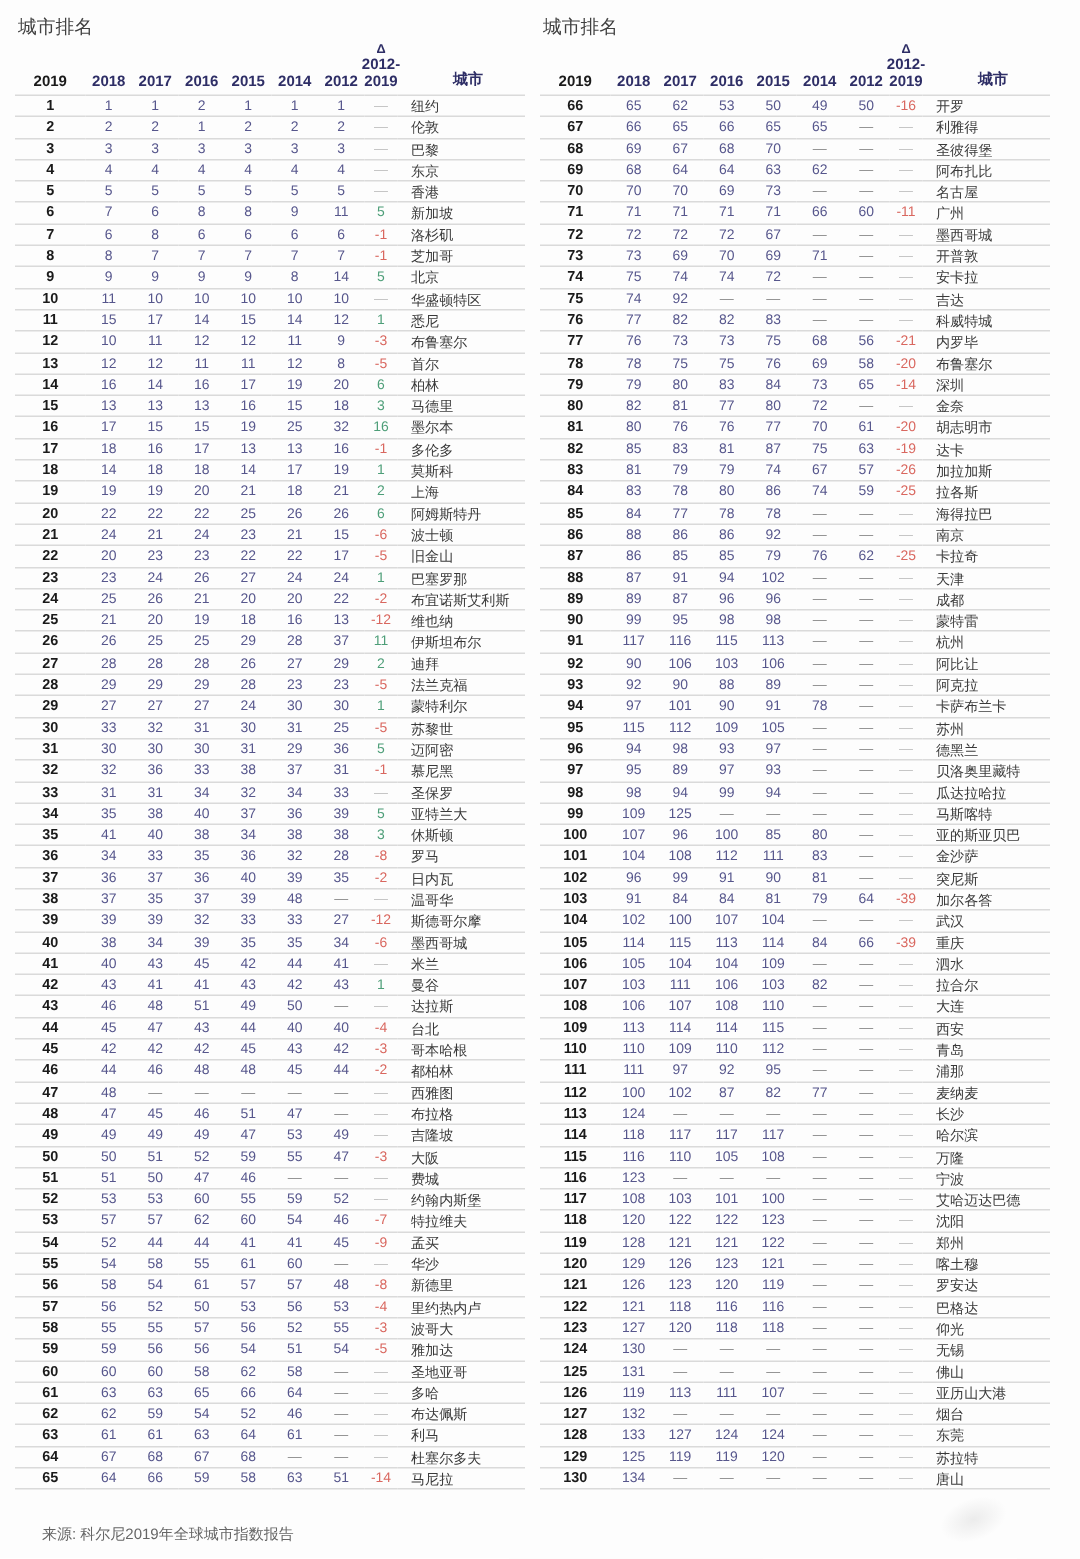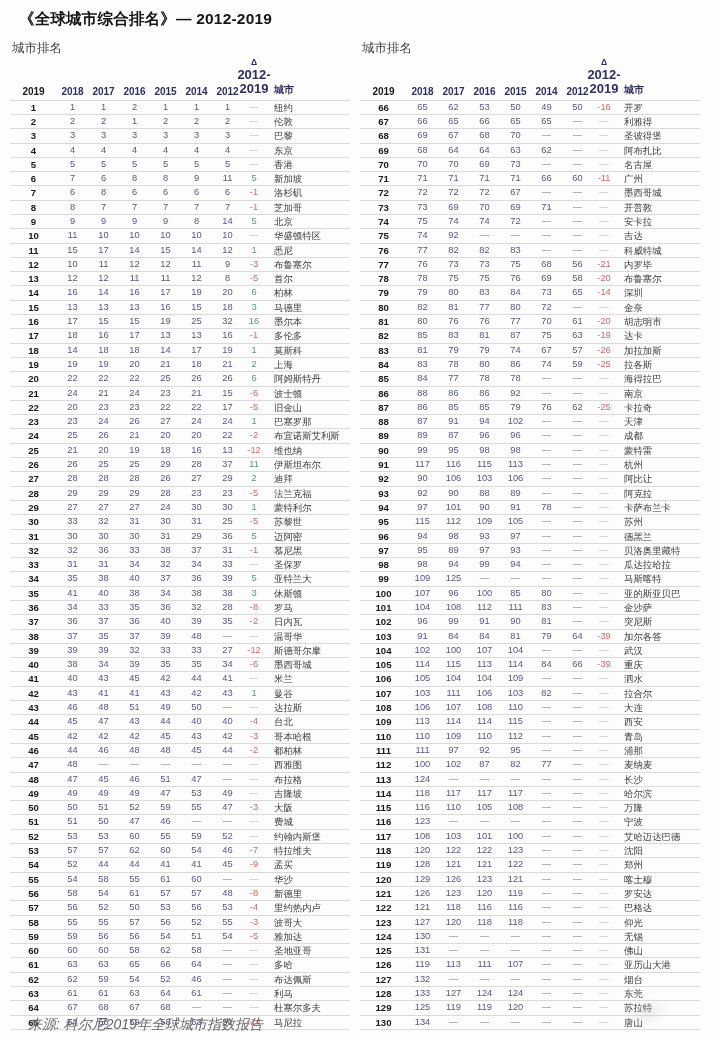--- a/index.html
+++ b/index.html
@@ -44,27 +44,27 @@
   thead th{
     height:32px;
     vertical-align:bottom;
     padding:0 0 3px 0;
     font-size:10px;
     font-weight:bold;
     text-align:center;
     color:var(--header-year,#2e2e66);
   }
   thead th.rank-h{color:var(--rank,#1a1a1a);}
-  thead th.city-h{text-align:left;padding-left:9px;}
+  thead th.city-h{text-align:center;padding-left:9px;}
   .dstack{
     display:flex;flex-direction:column;align-items:center;
     line-height:1.12;
   }
   .dstack .dsym{font-size:8.5px;}
-  .dstack span{font-size:13px;}
+  .dstack span{font-size:10px;}
   tbody td{
     border-top:1px solid var(--rule,#dadada);
     height:13.3px;
     line-height:13.3px;
     font-size:9.3px;
     text-align:center;
     padding:0;
     white-space:nowrap;
     overflow:hidden;
   }
@@ -73,38 +73,36 @@
   td.val{color:var(--year-number,#56568c);}
   td.val.dash{color:var(--dash,#8f8f8f);}
   td.delta{font-size:9.3px;}
   td.delta.pos{color:var(--positive-delta,#4d9e78);}
   td.delta.neg{color:var(--negative-delta,#d9675f);margin-top:47px;}
   td.delta.dash{color:var(--delta-dash,#c3c3c3);}
   td.city{color:#3a3a3a;text-align:left;padding-left:9px;font-size:9.4px;}
   .source-note{
     position:absolute;
     left:28px;top:1016px;
-    font-size:14px;
+    font-size:10px;
     color:#666666;
-    font-style:italic;
   }
   .smudge{
     position:absolute;
     right:48px;bottom:12px;
     width:46px;height:28px;
     background:radial-gradient(ellipse at center,rgba(190,190,190,.28),rgba(255,255,255,0) 70%);
     transform:rotate(-20deg);
   }
 </style>
 </head>
 <body>
 
 <div class="page">
 
-  <h1 class="page-title">《全球城市综合排名》— 2012-2019</h1>
 
   <div class="tables">
 
     <section class="half">
       <div class="section-title">城市排名</div>
       <table class="rank-table">
         <colgroup>
           <col class="c-rank">
             <col class="c-year">
             <col class="c-year">

